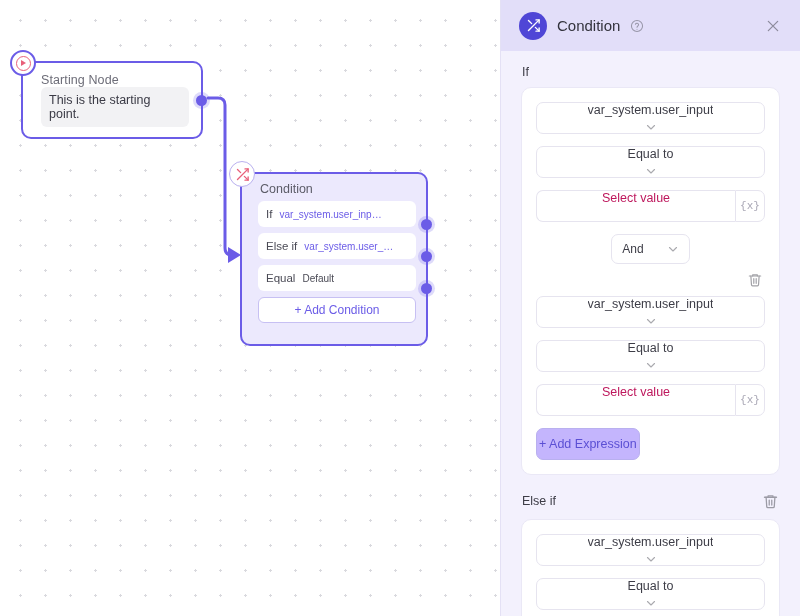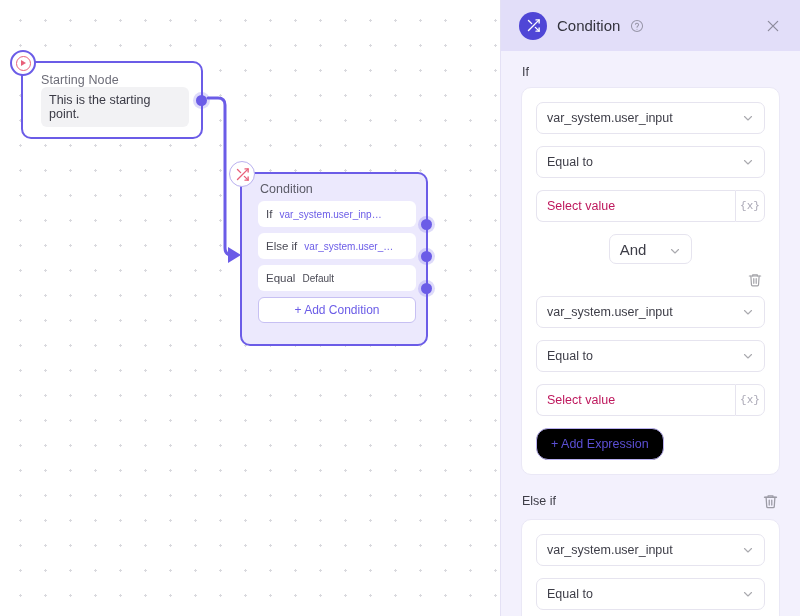--- a/index.html
+++ b/index.html
@@ -244,20 +244,21 @@
     background: #ffffff;
     border: 1px solid #e6e4ef;
     border-radius: 7px;
     display: flex;
     align-items: center;
     padding: 0 10px;
     margin-bottom: 12px;
     font-size: 12.5px;
     color: #3d3d47;
     cursor: pointer;
+    flex-direction: column;
   }
   .field .fv { flex: 1 1 auto; overflow: hidden; text-overflow: ellipsis; white-space: nowrap; }
   .field .fv.ph { color: #be185d; }
   .chev { width: 12px; height: 12px; flex: 0 0 auto; opacity: .5; }
 
   .value-row {
     display: flex;
     gap: 0;
     margin-bottom: 12px;
   }
@@ -292,45 +293,45 @@
     height: 30px;
     min-width: 72px;
     background: #ffffff;
     border: 1px solid #e6e4ef;
     border-radius: 7px;
     display: flex;
     align-items: center;
     justify-content: center;
     gap: 23px;
     padding: 0 10px;
-    font-size: 15px;
+    font-size: 12px;
     color: #3d3d47;
     cursor: pointer;
   }
 
   .trash-row {
     display: flex;
     justify-content: flex-end;
     margin: 2px 0 6px;
   }
   .trash-btn {
     width: 20px; height: 20px;
     background: transparent;
     border: none;
     cursor: pointer;
     opacity: .55;
     display: flex; align-items: center; justify-content: center;
   }
 
   #add-expression-btn {
     height: 32px;
-    padding: 0 14px;
-    background: #000000;
+    padding: 0 2px;
+    background: #c4b5fd;
     border: 1px solid #b9b0ef;
-    border-radius: 12px;
+    border-radius: 7px;
     color: #5b4fd4;
     font-size: 12.5px;
     font-family: "Liberation Sans", sans-serif;
     cursor: pointer;
     display: inline-flex;
     align-items: center;
     gap: 5px;
   }
 </style>
 </head>

